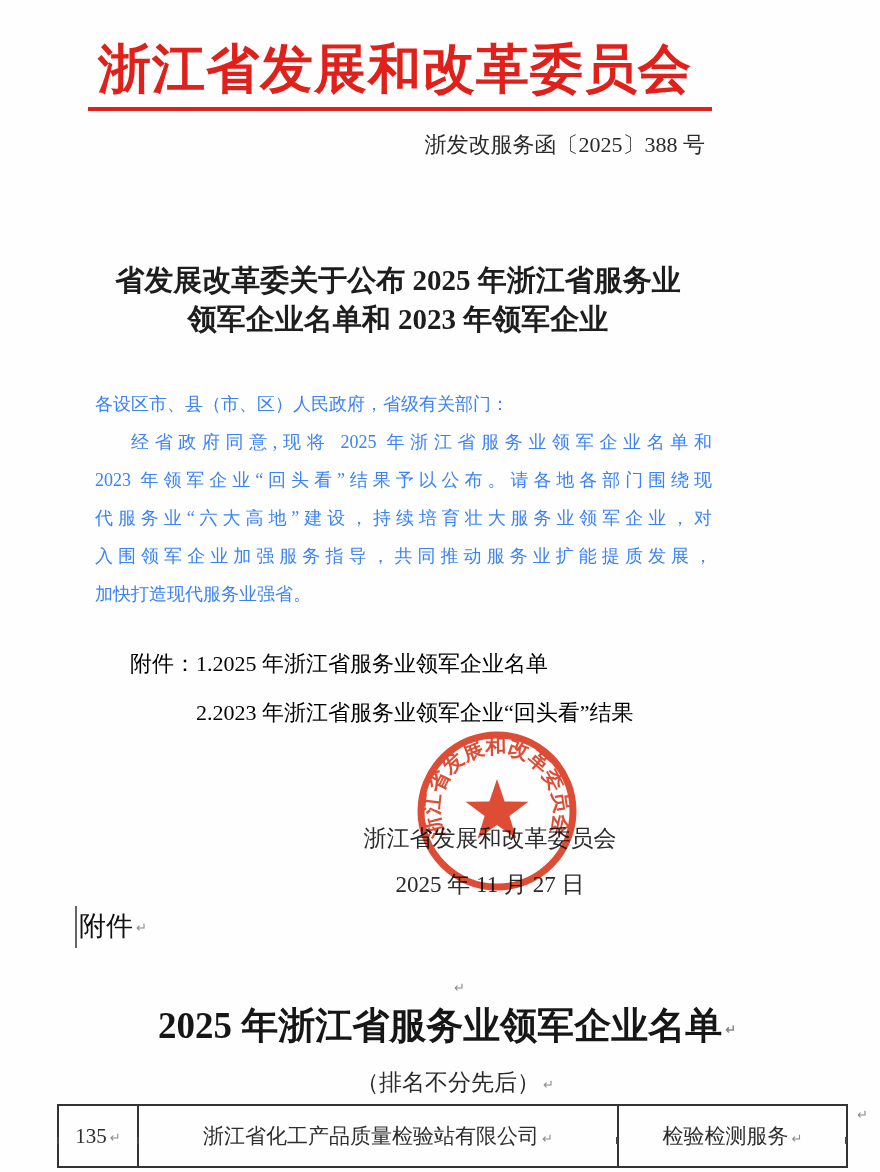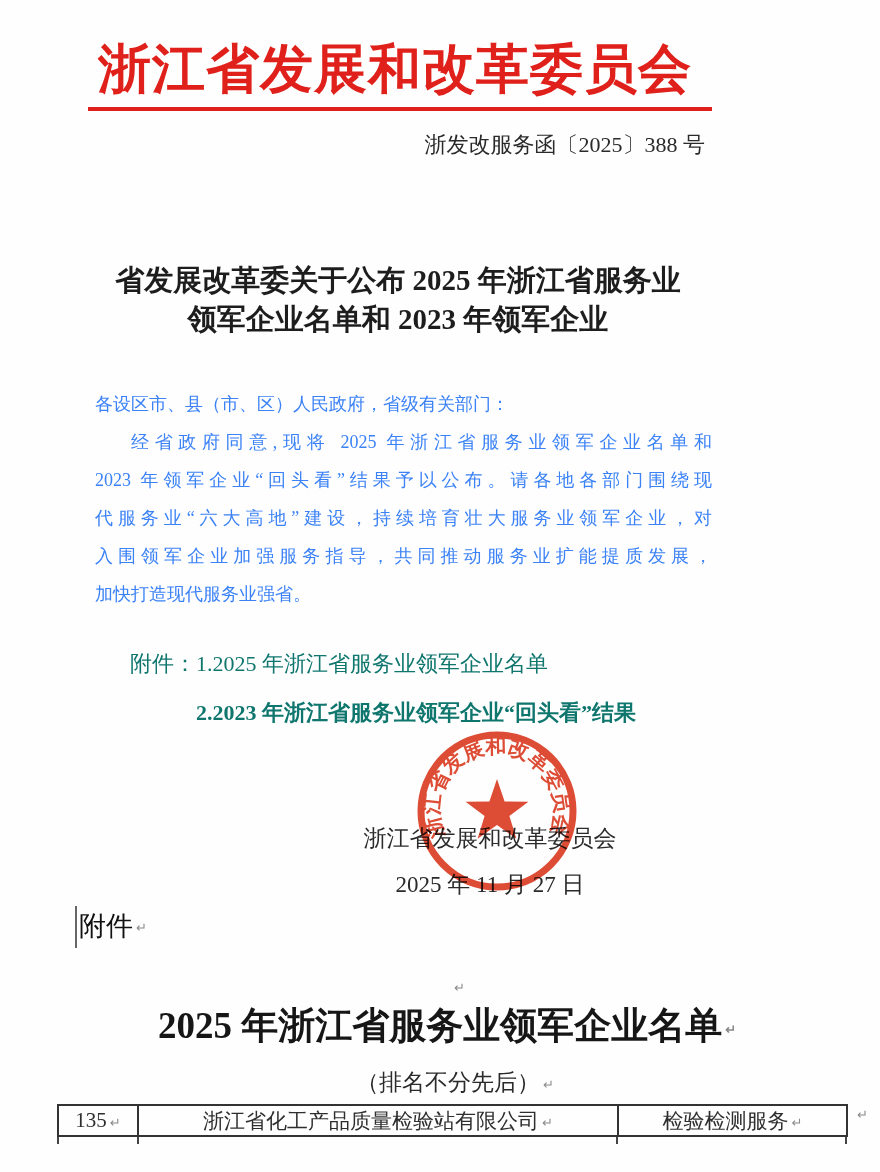--- a/index.html
+++ b/index.html
@@ -18,41 +18,41 @@
   .notice-title {
     position:absolute; top:221px; left:73px; width:650px;
     text-align:center; font-size:29px; font-weight:bold; line-height:39px; color:#1d1d1d;margin-top:40px;
   }
 
   .body-block { position:absolute; top:385px; left:95px; width:617px; font-size:18px; line-height:38px; color:#3b82f6; }
   .body-line { white-space:nowrap; }
   .just { text-align:justify; text-align-last:justify; white-space:normal; }
   .indent { text-indent:2em; }
 
-  .attachments { position:absolute; top:649px; left:130px; font-size:22px; color:#0f766e; }
+  .attachments { position:absolute; top:649px; left:130px; font-size:22px; color:#000000; }
   .att-line1 { white-space:nowrap; }
-  .att-line2 { white-space:nowrap; margin-top:19px; margin-left:66px;font-weight:bold; }
+  .att-line2 { white-space:nowrap; margin-top:19px; margin-left:66px; }
 
   .sign-block { position:absolute; top:816px; left:240px; width:500px; text-align:center; font-size:23px; line-height:46px; color:#2a2a2a; }
 
   .seal { position:absolute; left:410px; top:724px; width:174px; height:174px; mix-blend-mode:multiply; opacity:0.92; }
 
   .fujian-heading { position:absolute; top:908px; left:79px; font-size:27px; font-family:"Liberation Sans", sans-serif; color:#111; }
   .text-cursor { position:absolute; top:906px; left:75px; width:2px; height:42px; background:#666; }
 
   .pilcrow { color:#8a8a8a; font-size:13px; font-family:"Liberation Sans", sans-serif; vertical-align:middle; margin-left:3px; }
   .lone-pilcrow { position:absolute; top:980px; left:451px; }
 
   .list-title { position:absolute; top:1001px; left:7px; width:880px; text-align:center; font-size:37px; font-weight:bold; color:#161616; white-space:nowrap; }
   .list-subtitle { position:absolute; top:1067px; left:15px; width:880px; text-align:center; font-size:23px; color:#2a2a2a; }
 
   .rank-table { position:absolute; top:1104px; left:57px; border-collapse:collapse; }
   .rank-table td {
     border:2px solid #333; height:31px; font-size:21px; color:#2e2e2e;
-    text-align:center; vertical-align:middle; padding:0 4px;
+    text-align:center; vertical-align:middle; padding:16px 4px;
   }
   .col-no { width:80px; } .col-company { width:480px; } .col-cat { width:229px; }
   .stub { position:absolute; top:1137px; width:2px; height:7px; background:#444; }
   .pilcrow-outside { position:absolute; top:1107px; left:854px; }
 </style>
 </head>
 <body>
 
 <div class="page">
 

